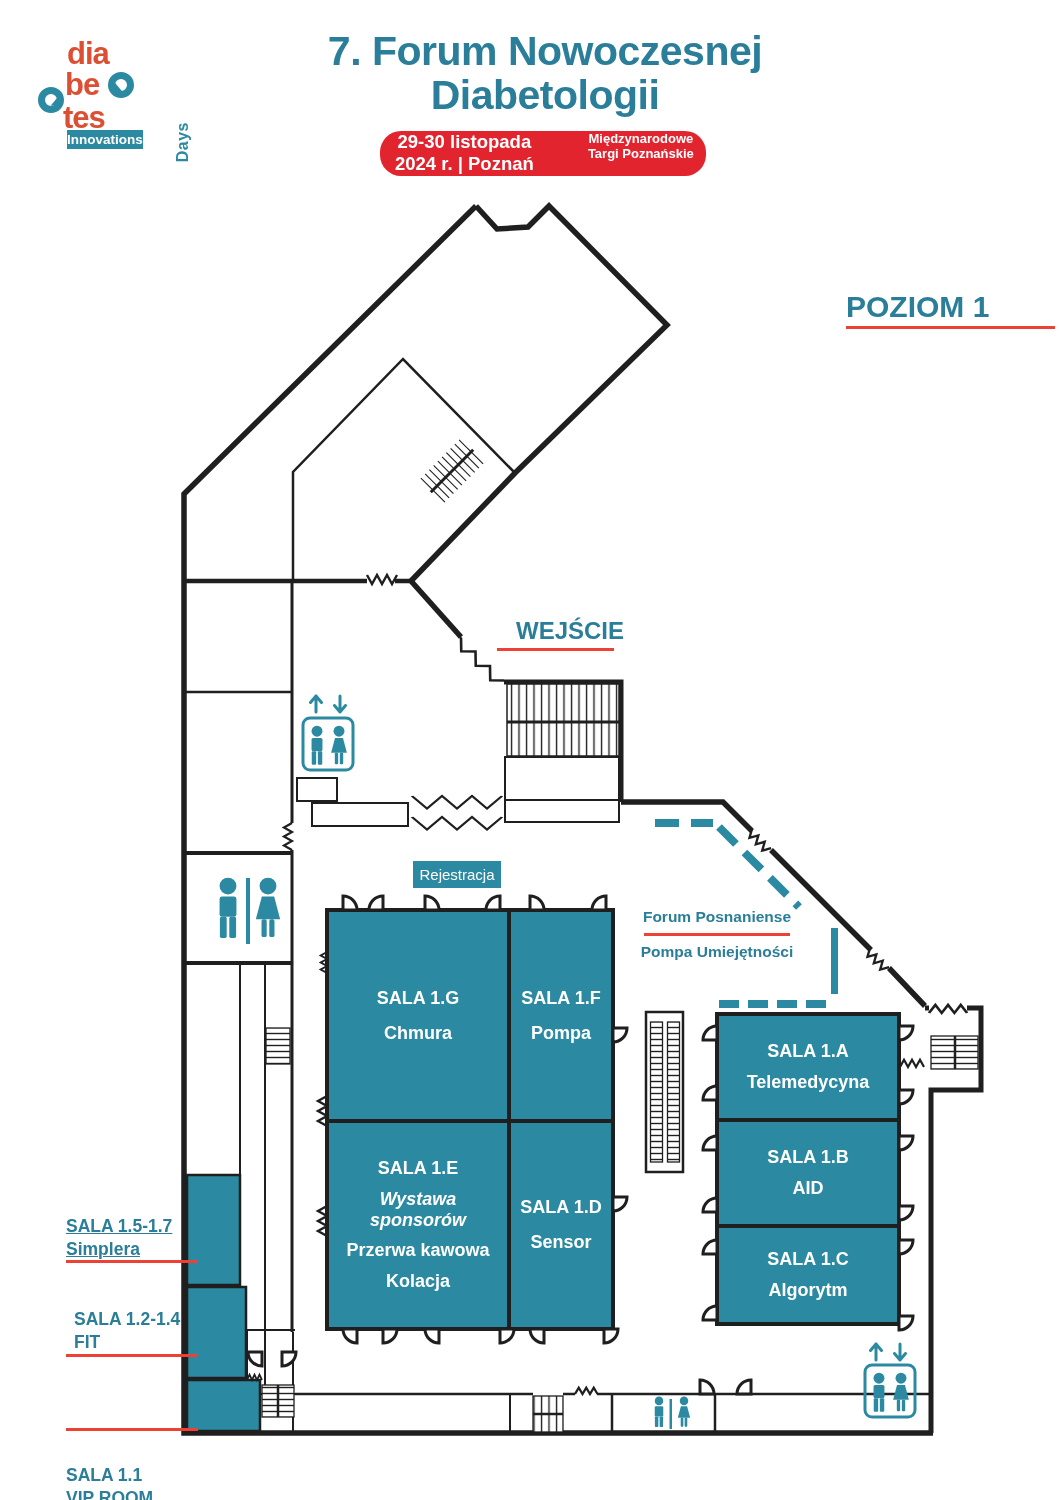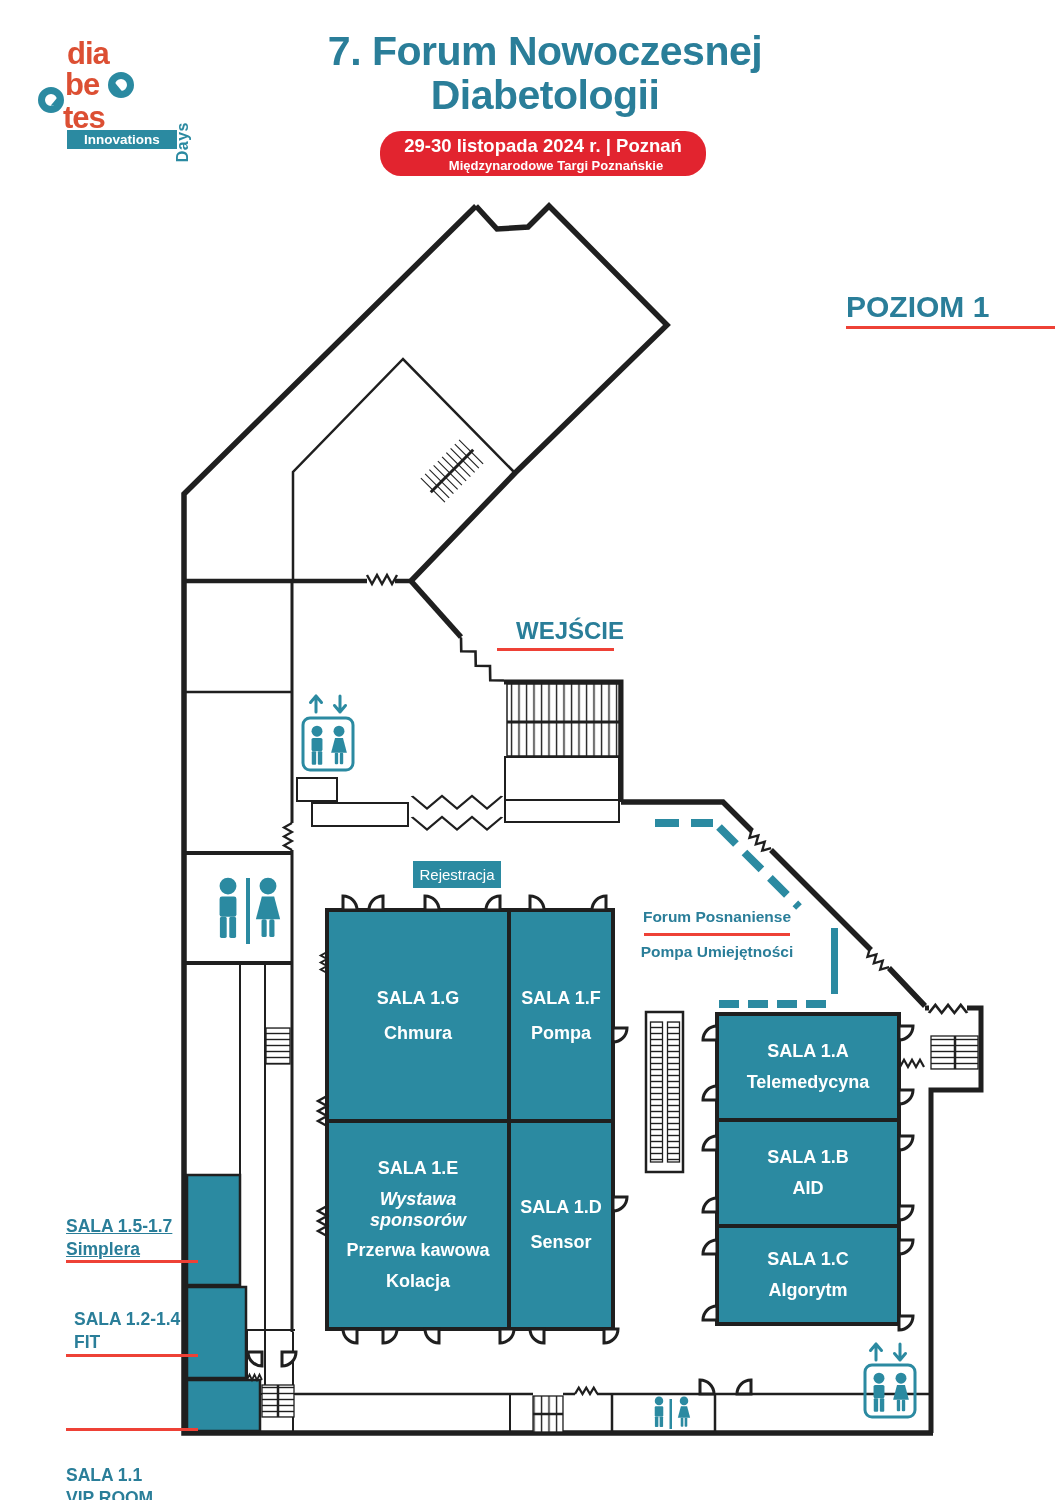--- a/index.html
+++ b/index.html
@@ -16,25 +16,25 @@
   
   #logo{position:absolute;left:38px;top:38px;width:170px;height:120px;}
   .logo-word{position:absolute;font-weight:bold;color:var(--logored);font-size:31px;line-height:1;letter-spacing:-1px;}
   .ring{position:absolute;border:7px solid var(--accent);border-radius:50%;width:12px;height:12px;}
   .ring .tail{position:absolute;width:0;height:0;border:6px solid transparent;}
   #ring-left .tail{right:-8px;bottom:-5px;border-left-color:var(--accent);transform:rotate(40deg);}
   #ring-right .tail{left:-7px;bottom:-6px;border-right-color:var(--accent);transform:rotate(-40deg);}
   #logo-days{position:absolute;left:136px;top:84px;writing-mode:vertical-rl;transform:rotate(180deg);
              color:var(--accent);font-weight:bold;font-size:16px;letter-spacing:.5px;}
   #logo-badge{position:absolute;left:29px;top:92px;background:var(--accent);color:#fff;
-              font-weight:bold;font-size:13.5px;padding:2px 17px;}
+              font-weight:bold;font-size:13.5px;padding:2px 0;}
   #title{position:absolute;left:285px;top:30px;width:520px;text-align:center;color:var(--heading);
          font-weight:bold;font-size:41px;line-height:1.07;letter-spacing:-.5px;}
   #date-banner{position:absolute;left:380px;top:131px;width:326px;height:45px;background:var(--red);
-               color:#fff;text-align:center;display:flex;flex-direction:column;justify-content:center;gap:1px;border-radius:21px;}
+               color:#fff;text-align:center;display:flex;flex-direction:row;justify-content:center;gap:1px;border-radius:21px;}
   #date-banner .b1{font-weight:bold;font-size:18.5px;}
   #date-banner .b2{font-size:13px;font-weight:bold;padding-left:26px;}
   
   .head-teal{position:absolute;color:var(--heading);font-weight:bold;}
   .redline{position:absolute;background:var(--uline);height:3px;}
   #rejestracja{position:absolute;left:413px;top:861px;width:88px;height:27px;background:var(--accent);
                color:#fff;font-weight:normal;font-size:15px;display:flex;align-items:center;justify-content:center;}
   #zone-labels{position:absolute;left:627px;top:908px;width:180px;text-align:center;color:var(--heading);
                font-weight:bold;font-size:15.5px;}
   #zone-labels .zline{height:2.5px;background:var(--uline);width:146px;margin:7px auto 7px auto;}

